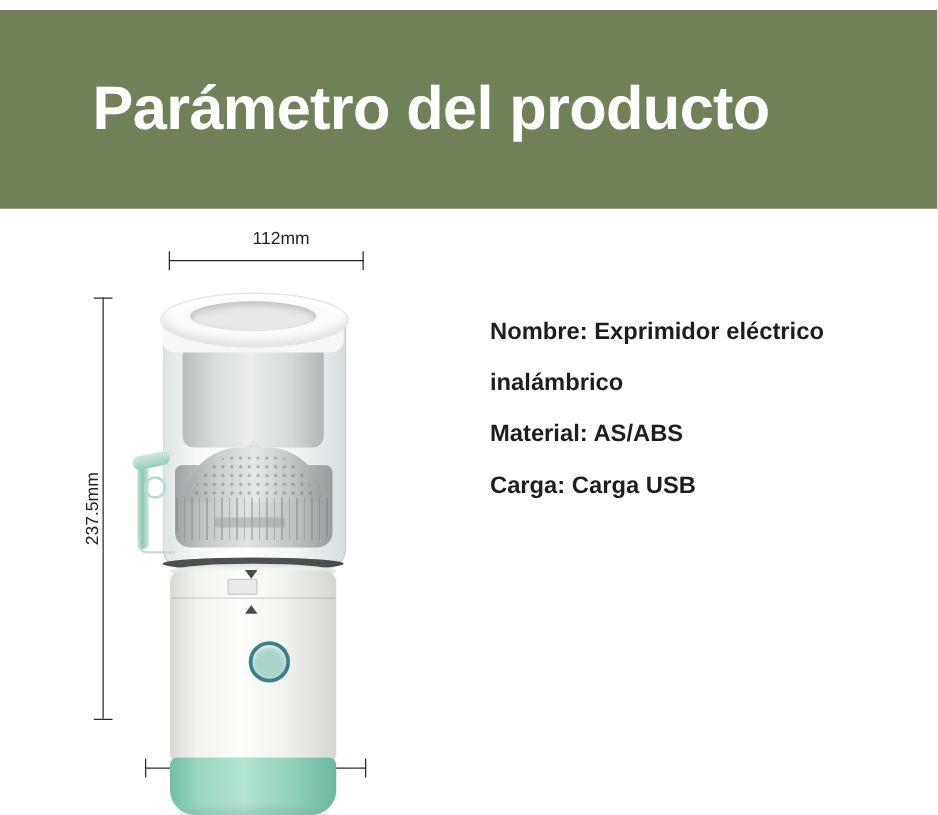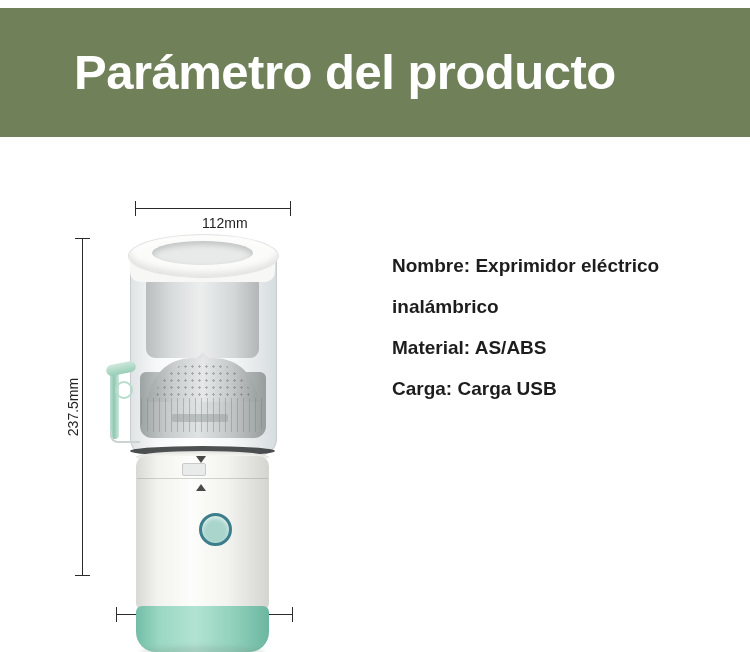--- a/index.html
+++ b/index.html
@@ -15,21 +15,21 @@
     font-family: "Liberation Sans", sans-serif;
     color: #1a1a1a;
   }
 
   
   .banner {
     position: absolute;
     left: 0;
     top: 8px;
     width: 750px;
-    height: 129px;
+    height: 159px;
     background: #70815a;
     display: flex;
     align-items: center;
   }
   .banner-title {
     margin-left: 74px;
     color: #ffffff;
     font-size: 49px;
     font-weight: bold;
     letter-spacing: -0.5px;
@@ -399,21 +399,21 @@
 </style>
 </head>
 <body>
 
 <div class="banner">
   <div class="banner-title">Parámetro del producto</div>
 </div>
 
 <div class="diagram">
 
-  <div class="dim-label" style="left:202px; top:45px;margin-top:33px;">112mm</div>
+  <div class="dim-label" style="left:202px; top:45px;">112mm</div>
   <div class="dim-line-h" style="left:135px; top:71px; width:156px;"></div>
   <div class="tick-v" style="left:135px; top:64px;"></div>
   <div class="tick-v" style="left:290px; top:64px;"></div>
 
   <div class="dim-line-v" style="left:82px; top:101px; height:337px;"></div>
   <div class="tick-h" style="left:75px; top:101px;"></div>
   <div class="tick-h" style="left:75px; top:438px;"></div>
   <div class="dim-label dim-label-vert" style="left:33px; top:262px; width:80px; text-align:center;">237.5mm</div>
 
   <div class="dim-line-h" style="left:116px; top:477px; width:177px;"></div>

